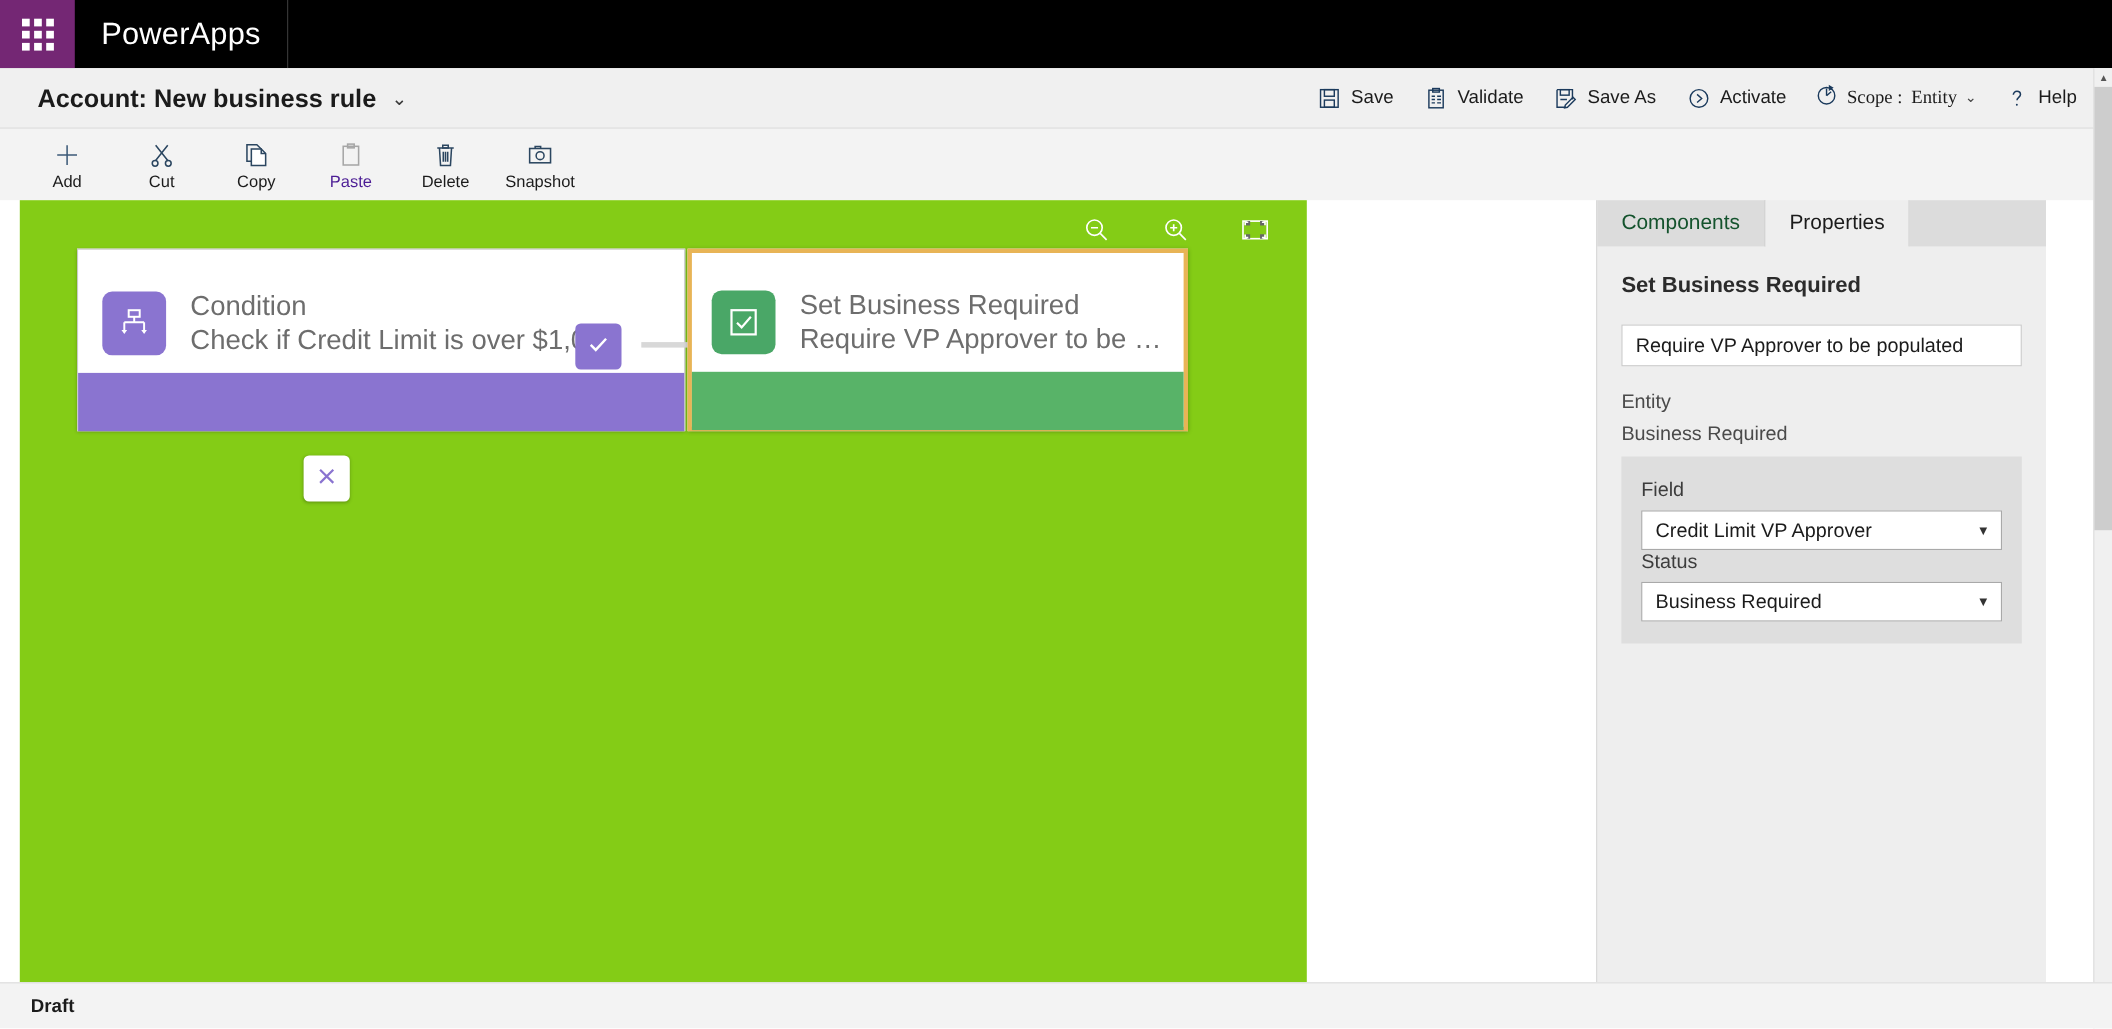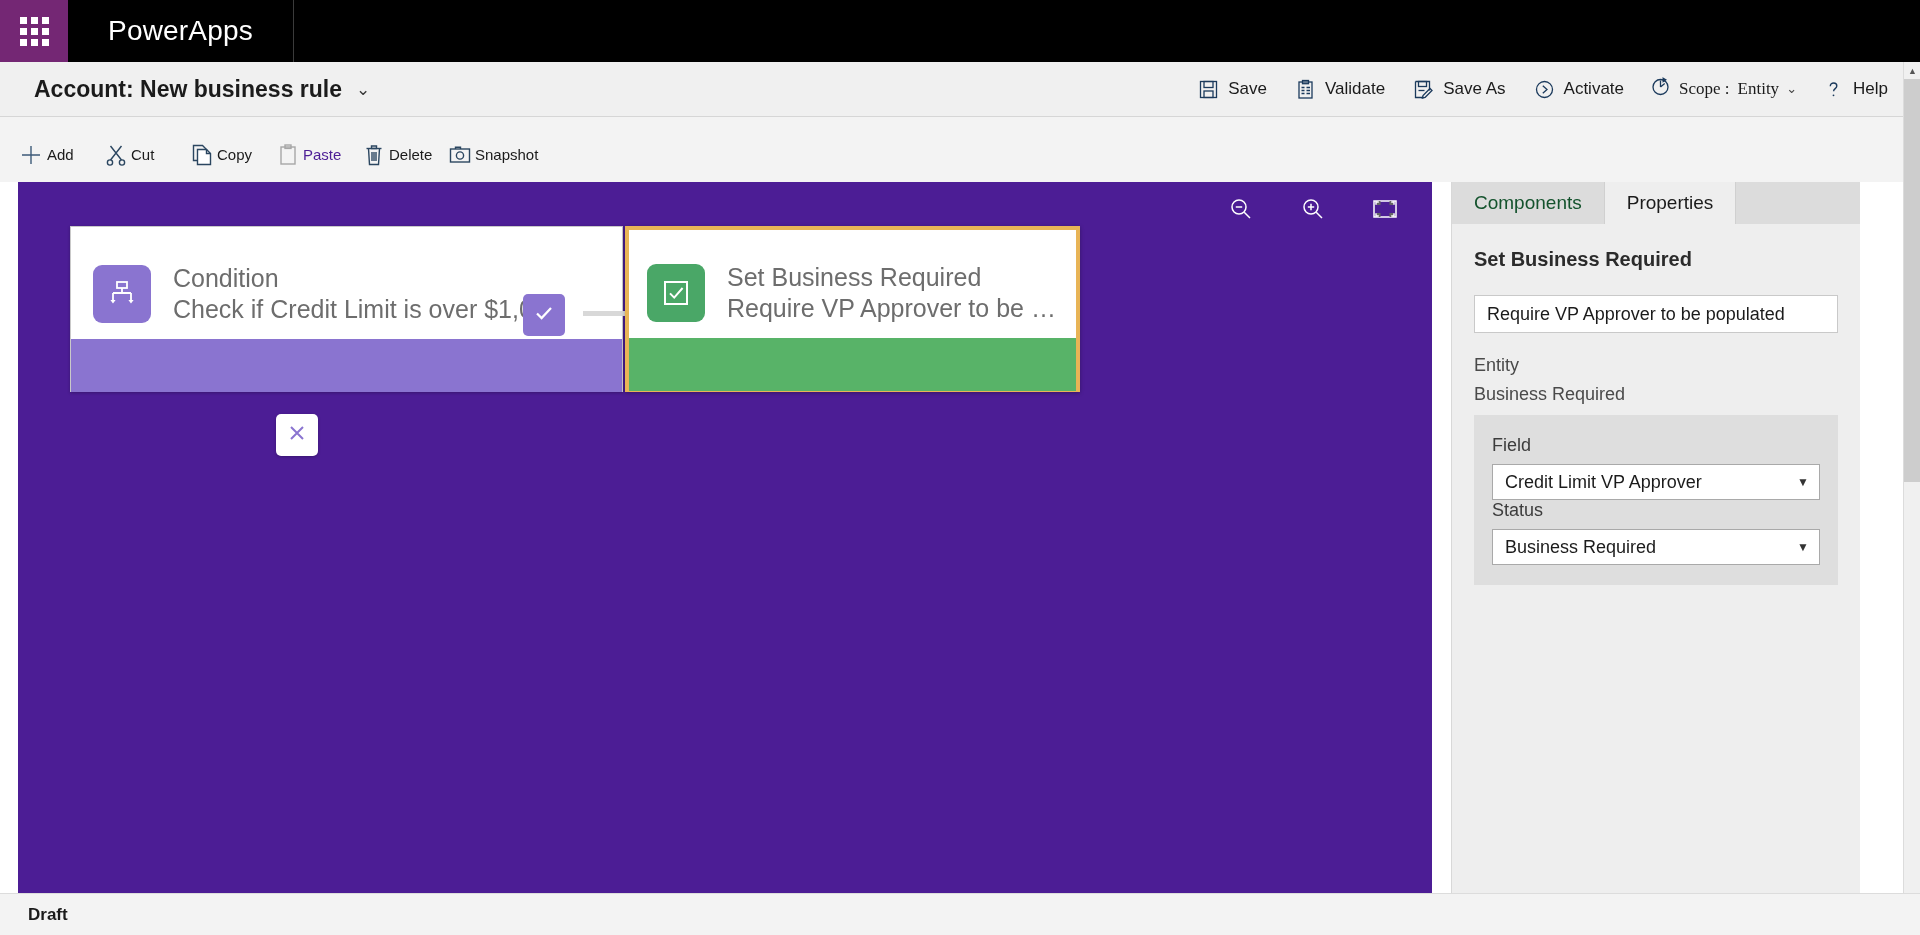--- a/index.html
+++ b/index.html
@@ -21,21 +21,21 @@
     width: 68px; height: 62px; background: #742774;
     display: flex; align-items: center; justify-content: center;
     cursor: pointer;
   }
   .waffle-grid {
     display: grid; grid-template-columns: repeat(3, 7px);
     grid-template-rows: repeat(3, 7px); gap: 4px;
   }
   .waffle-grid i { display: block; width: 7px; height: 7px; background: #ffffff; }
   .brand {
-    display: flex; align-items: center; padding: 0 40px;
+    display: flex; align-items: center; padding: 0 24px;
     color: #ffffff; font-size: 28px; font-weight: 400;
     letter-spacing: .2px; border-right: 1px solid #3b3b3b;
     font-family: "Liberation Sans", sans-serif;
   }
 
   
   .commandbar {
     position: absolute; top: 62px; left: 0; width: 1920px; height: 55px;
     background: #f0f0f0; border-bottom: 1px solid #d6d6d6;
     display: flex; align-items: center;
@@ -61,34 +61,34 @@
   .scope-value { display: flex; align-items: center; gap: 7px; }
   .scope-value .chev { font-size: 13px; color: #444; }
 
   
   .toolbar {
     position: absolute; top: 117px; left: 0; width: 1920px; height: 65px;
     background: #f3f3f3; display: flex; align-items: flex-start;
     padding-left: 18px; padding-top: 6px;
   }
   .tool {
-    width: 86px; height: 58px; display: flex; flex-direction: row;
+    width: 86px; height: 58px; display: flex; flex-direction: column;
     align-items: center; justify-content: flex-start; gap: 3px;
     cursor: pointer; padding-top: 5px;
   }
   .tool .ticon { height: 26px; display: flex; align-items: center; justify-content: center; }
   .tool .tlabel { font-size: 15px; color: #1b1b1b; }
   .tool.disabled { cursor: default; }
   .tool.disabled .tlabel { color: #4c1d95; }
 
   
   .canvas {
     position: absolute; top: 182px; left: 18px;
-    width: 1414px; height: 711px;
-    background: #4c1d95;
+    width: 1170px; height: 711px;
+    background: #84cc16;
   }
   .canvas-tools {
     position: absolute; top: 14px; right: 34px;
     display: flex; align-items: center; gap: 46px;
   }
   .canvas-tools .ctool { cursor: pointer; display: flex; align-items: center; justify-content: center; }
 
   
   .node { position: absolute; background: #ffffff; }
 

